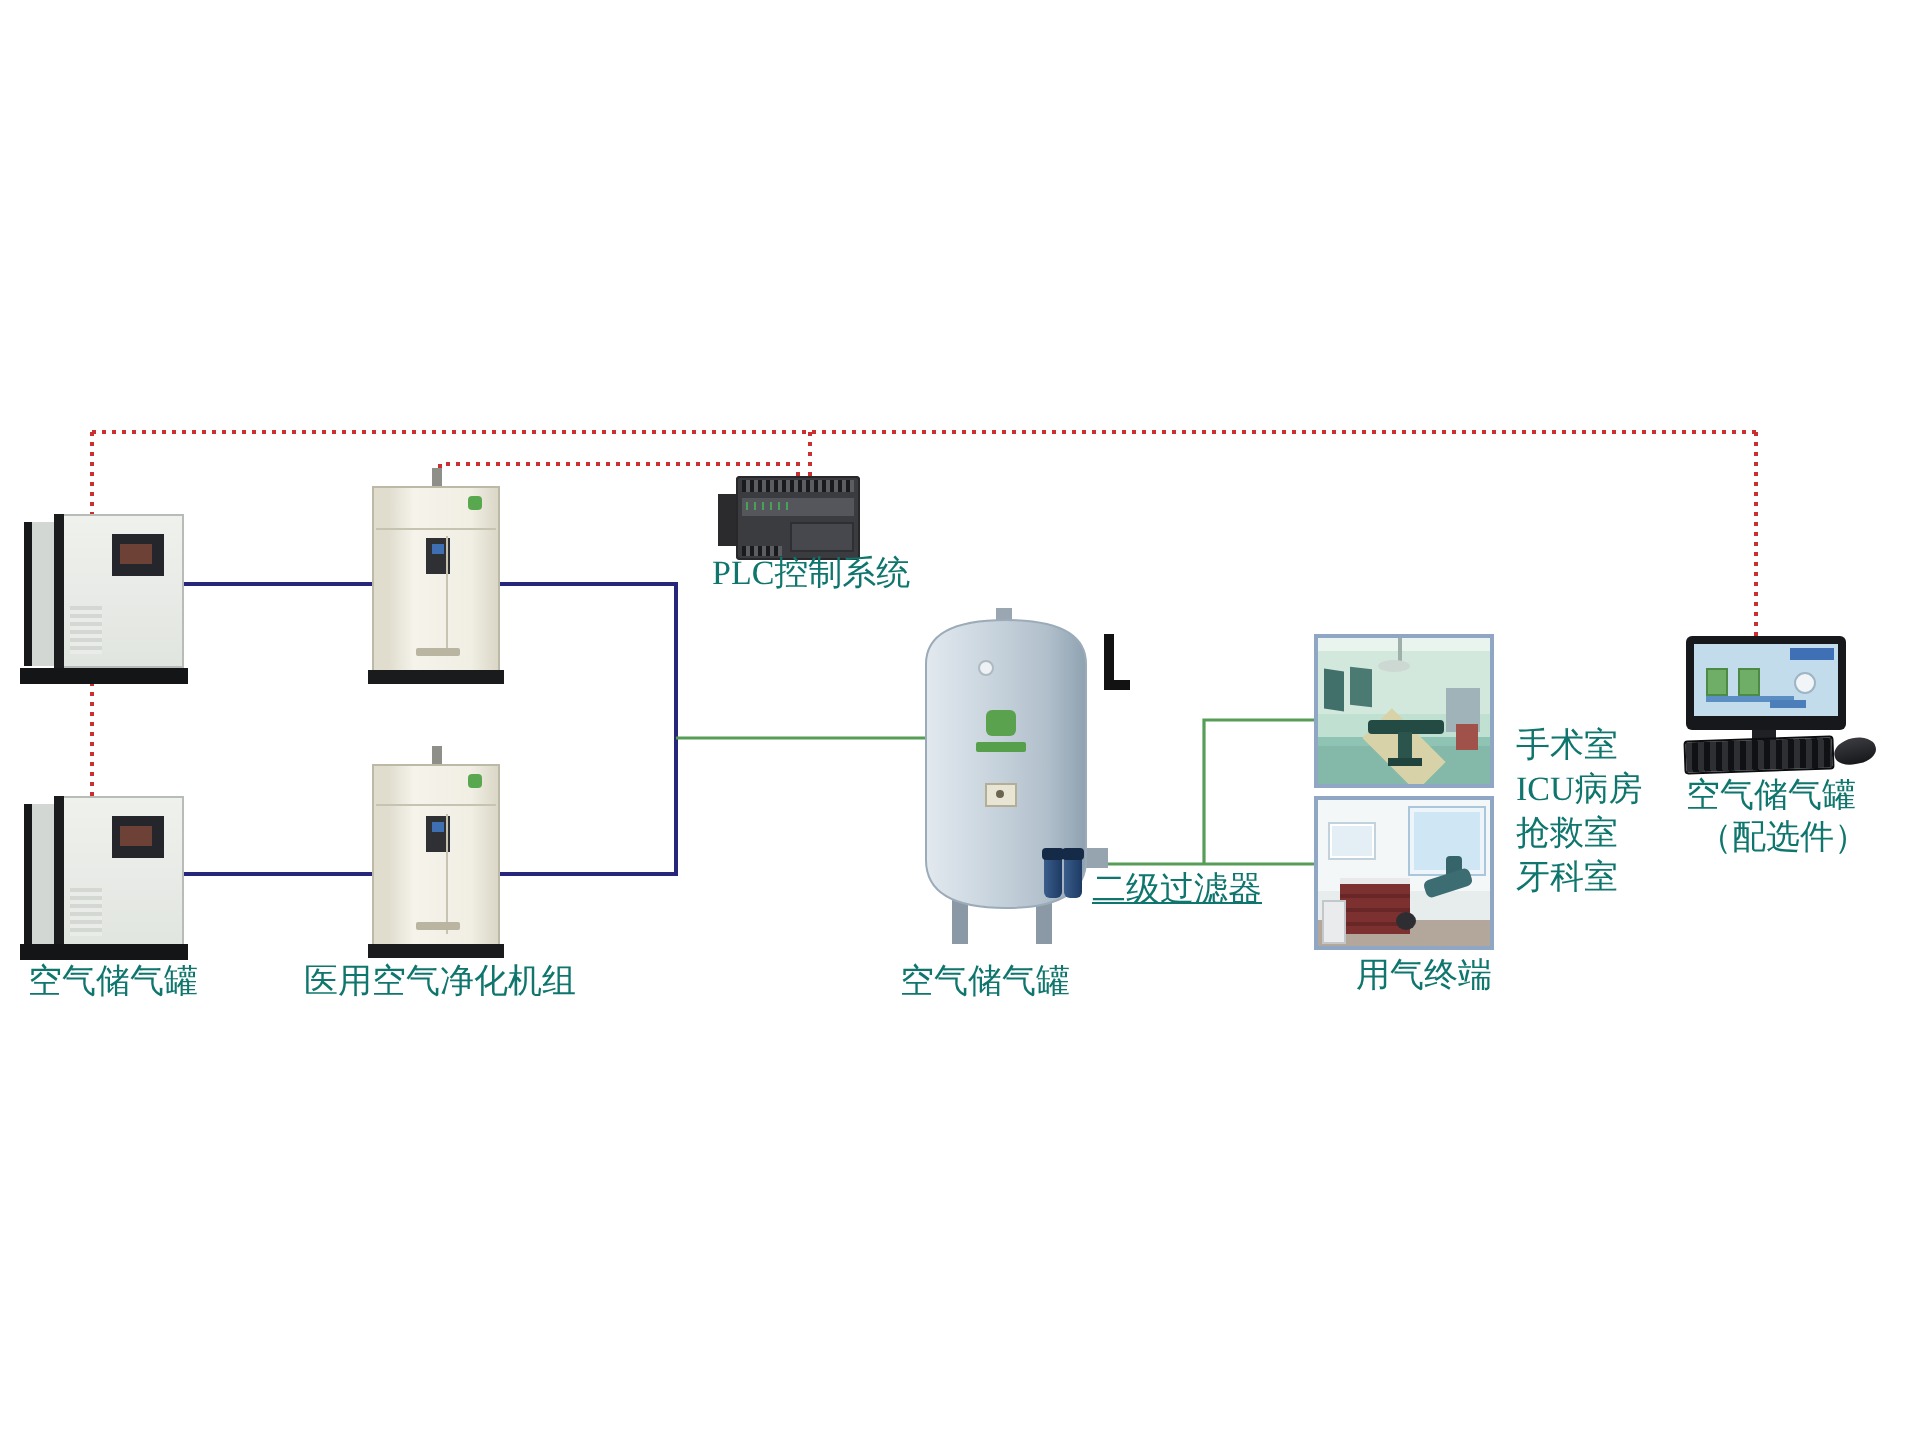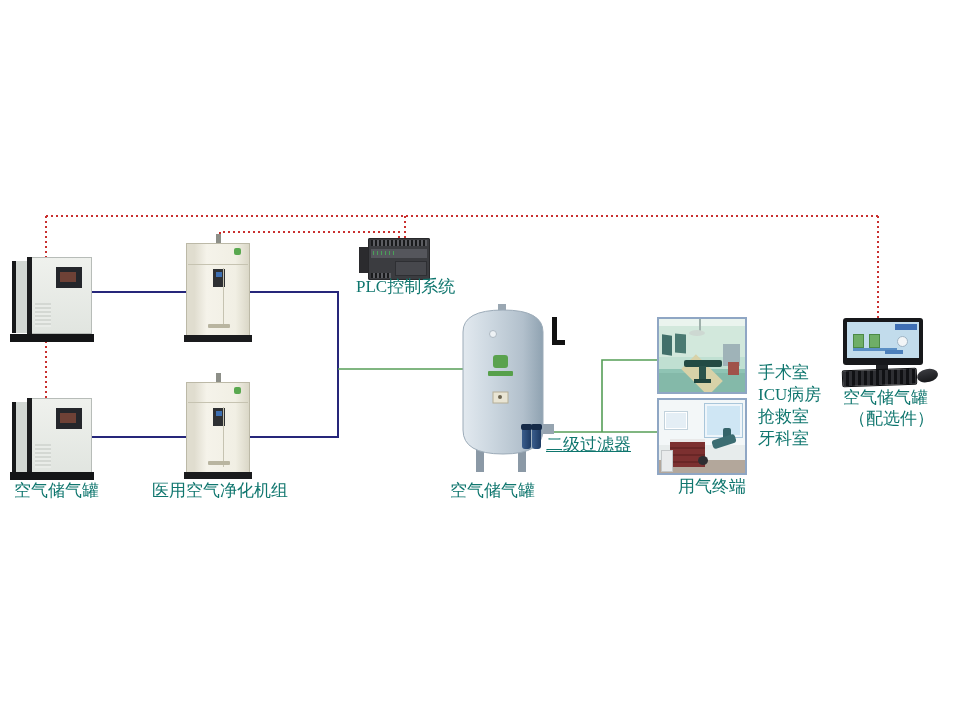--- a/index.html
+++ b/index.html
@@ -224,21 +224,21 @@
   <div class="mon-stand"></div>
   <div class="mon-base"></div>
   <div class="keyboard"></div>
   <div class="mouse"></div>
 
   <div class="lbl" style="left:14px;top:481px;">空气储气罐</div>
   <div class="lbl" style="left:152px;top:481px;">医用空气净化机组</div>
   <div class="lbl" style="left:356px;top:277px;">PLC控制系统</div>
   <div class="lbl" style="left:450px;top:481px;">空气储气罐</div>
   <div class="lbl" style="left:546px;top:435px;text-decoration:underline;">二级过滤器</div>
-  <div class="lbl" style="left:678px;top:478px;font-family:Liberation Mono, monospace;">用气终端</div>
+  <div class="lbl" style="left:678px;top:478px;">用气终端</div>
   <div class="lbl" style="left:758px;top:362px;line-height:22px;">
     <span style="display:block">手术室</span>
     <span style="display:block">ICU病房</span>
     <span style="display:block">抢救室</span>
     <span style="display:block">牙科室</span>
   </div>
   <div class="lbl" style="left:843px;top:388px;">空气储气罐</div>
   <div class="lbl" style="left:849px;top:409px;">（配选件）</div>
 
 </div>

